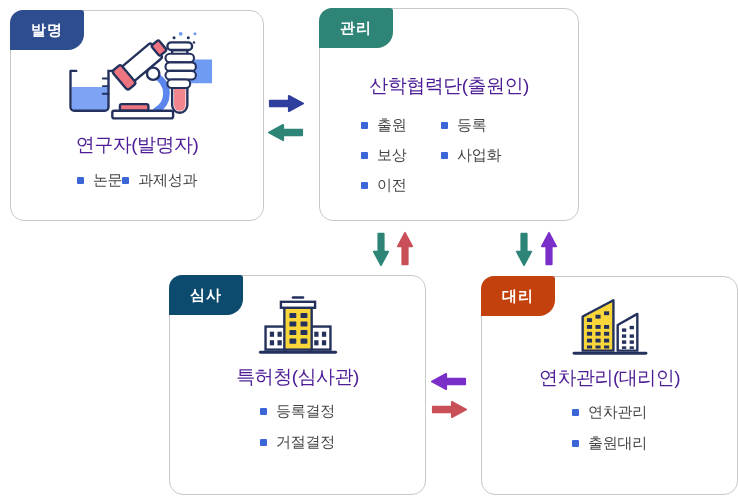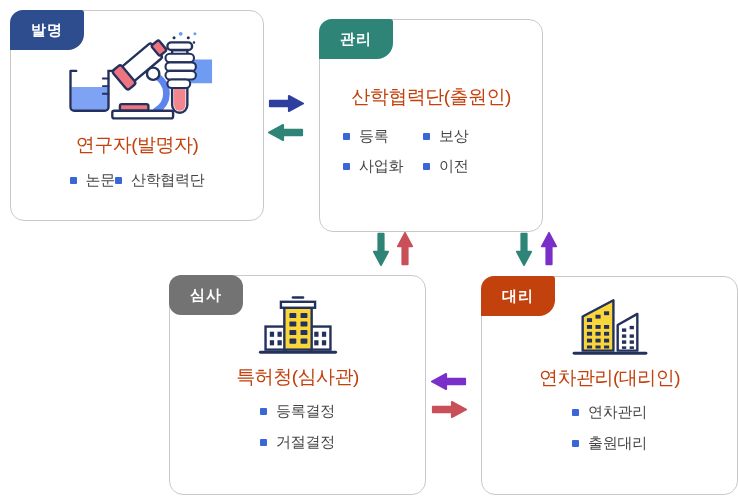--- a/index.html
+++ b/index.html
@@ -8,32 +8,32 @@
     background:#fff;
     font-family:"Liberation Sans","DejaVu Sans",sans-serif;
     color:#3d3d3d;
   }
   .card {
     position:absolute; box-sizing:border-box; background:#fff;
     border:1px solid #c9c9c9; border-radius:14px;
     display:flex; flex-direction:column; align-items:center;margin-left:6px;
   }
   #card-invention   { left:4px;   top:10px;  width:254px; height:211px; }
-  #card-management  { left:313px; top:19px;   width:224px; height:213px;align-items:center; }
+  #card-management  { left:313px; top:8px;   width:260px; height:213px;align-items:center; }
   #card-examination { left:163px; top:275px; width:257px; height:220px; }
   #card-agency      { left:475px; top:276px; width:257px; height:219px; }
 
   .badge {
     position:absolute; left:-1px; top:-1px; width:74px; height:40px;
     border-radius:13px 3px 16px 0;
     display:flex; align-items:center; justify-content:center;
     color:#fff; font-size:15px; font-weight:bold; letter-spacing:1px;
   }
   .card-title {
-    margin:0; font-size:19px; font-weight:500; color:#c2410c;
+    margin:0; font-size:19px; font-weight:500; color:#4c1d95;
     letter-spacing:-0.5px;
   }
   .items { list-style:none; margin:0; padding:0; }
   .items li { display:flex; align-items:center; font-size:15px; color:#454545; letter-spacing:-0.3px; }
   .sq { width:7px; height:7px; border-radius:1px; margin-right:9px; flex:0 0 auto; }
 
   .items.row  { display:flex; flex-direction:row; }
   .items.grid { display:grid; grid-template-columns:80px 96px; row-gap:11px; }
   .items.col  { display:flex; flex-direction:column; gap:12px; }
 
@@ -97,50 +97,54 @@
       <rect x="112" y="51" width="24" height="9" rx="4.5" fill="#fff" stroke="#23315c" stroke-width="2.2"></rect>
     </svg>
     <h2 class="card-title">연구자(발명자)</h2>
     <ul class="items row">
       <li>
         <span class="sq" style="background: rgb(58, 102, 216);"></span>
         <span>논문</span>
         </li>
       <li>
         <span class="sq" style="background: rgb(58, 102, 216);"></span>
-        <span>산학협력단</span>
+        <span>과제성과</span>
         </li>
     </ul>
   </section>
 
   <section class="card" id="card-management">
     <div class="badge" style="background: rgb(46, 133, 119);">관리</div>
     <h2 class="card-title">산학협력단(출원인)</h2>
     <ul class="items grid">
       <li>
         <span class="sq" style="background: rgb(58, 102, 216);"></span>
+        <span>출원</span>
+        </li>
+      <li>
+        <span class="sq" style="background: rgb(58, 102, 216);"></span>
         <span>등록</span>
         </li>
       <li>
         <span class="sq" style="background: rgb(58, 102, 216);"></span>
         <span>보상</span>
         </li>
       <li>
         <span class="sq" style="background: rgb(58, 102, 216);"></span>
         <span>사업화</span>
         </li>
       <li>
         <span class="sq" style="background: rgb(58, 102, 216);"></span>
         <span>이전</span>
         </li>
     </ul>
   </section>
 
   <section class="card" id="card-examination">
-    <div class="badge" style="background: #737373; border-radius: 12px;">심사</div>
+    <div class="badge" style="background: #0c4a6e;">심사</div>
     <svg class="bld-icon" width="82" height="64" viewBox="0 0 96 74">
       <line x1="4" y1="70" x2="92" y2="70" stroke="#23315c" stroke-width="3.5" stroke-linecap="round"></line>
       <rect x="10" y="40" width="24" height="27" fill="#fff" stroke="#23315c" stroke-width="2.8"></rect>
       <rect x="15" y="46" width="5" height="6" fill="#23315c"></rect>
         <rect x="24" y="46" width="5" height="6" fill="#23315c"></rect>
       <rect x="15" y="56" width="5" height="6" fill="#23315c"></rect>
         <rect x="24" y="56" width="5" height="6" fill="#23315c"></rect>
       <rect x="62" y="40" width="24" height="27" fill="#fff" stroke="#23315c" stroke-width="2.8"></rect>
       <rect x="67" y="46" width="5" height="6" fill="#23315c"></rect>
         <rect x="76" y="46" width="5" height="6" fill="#23315c"></rect>

